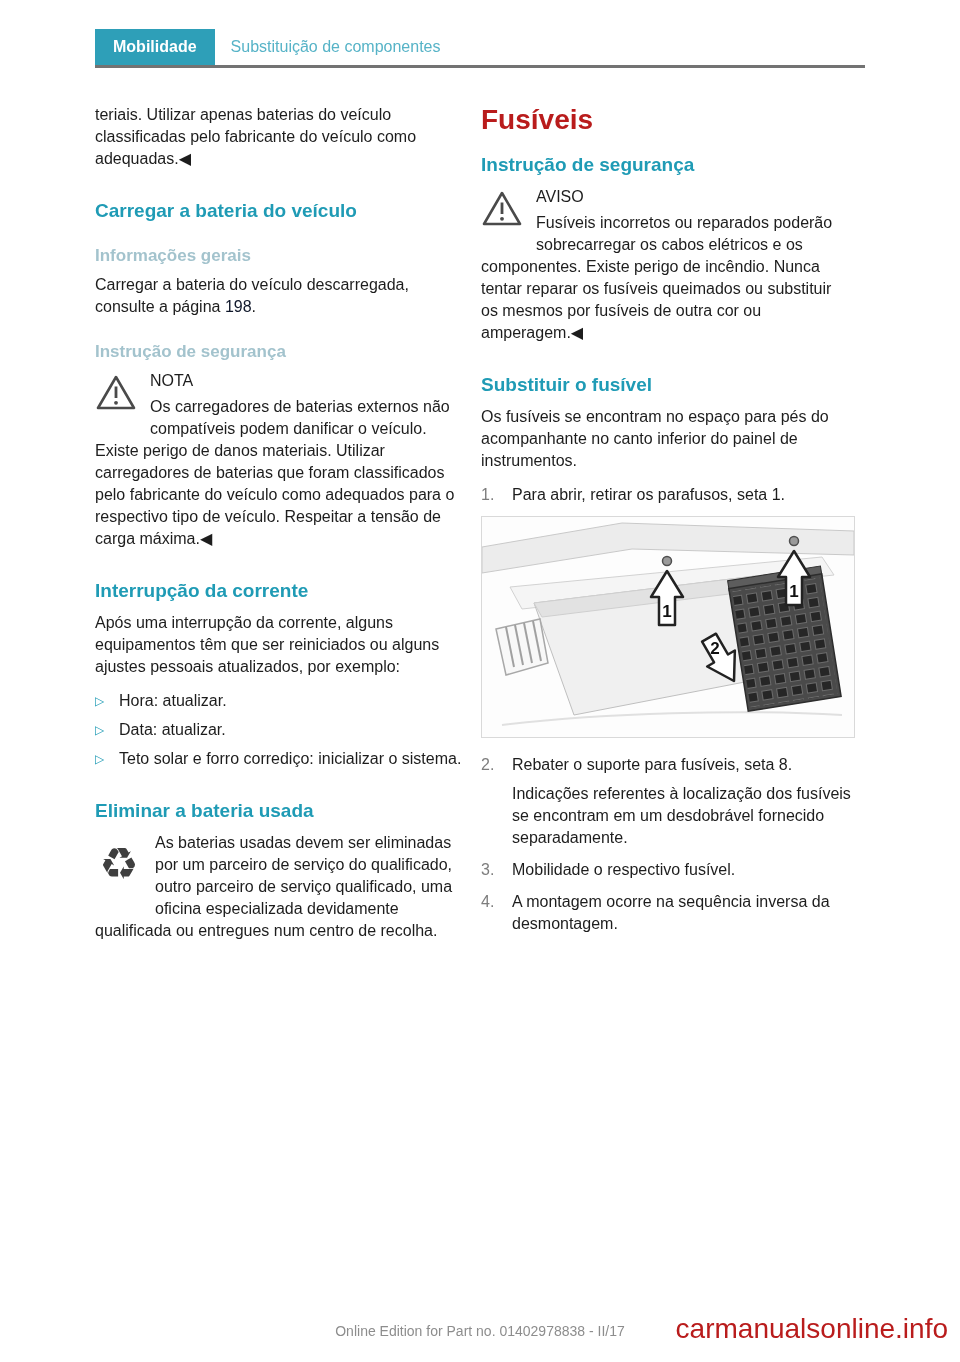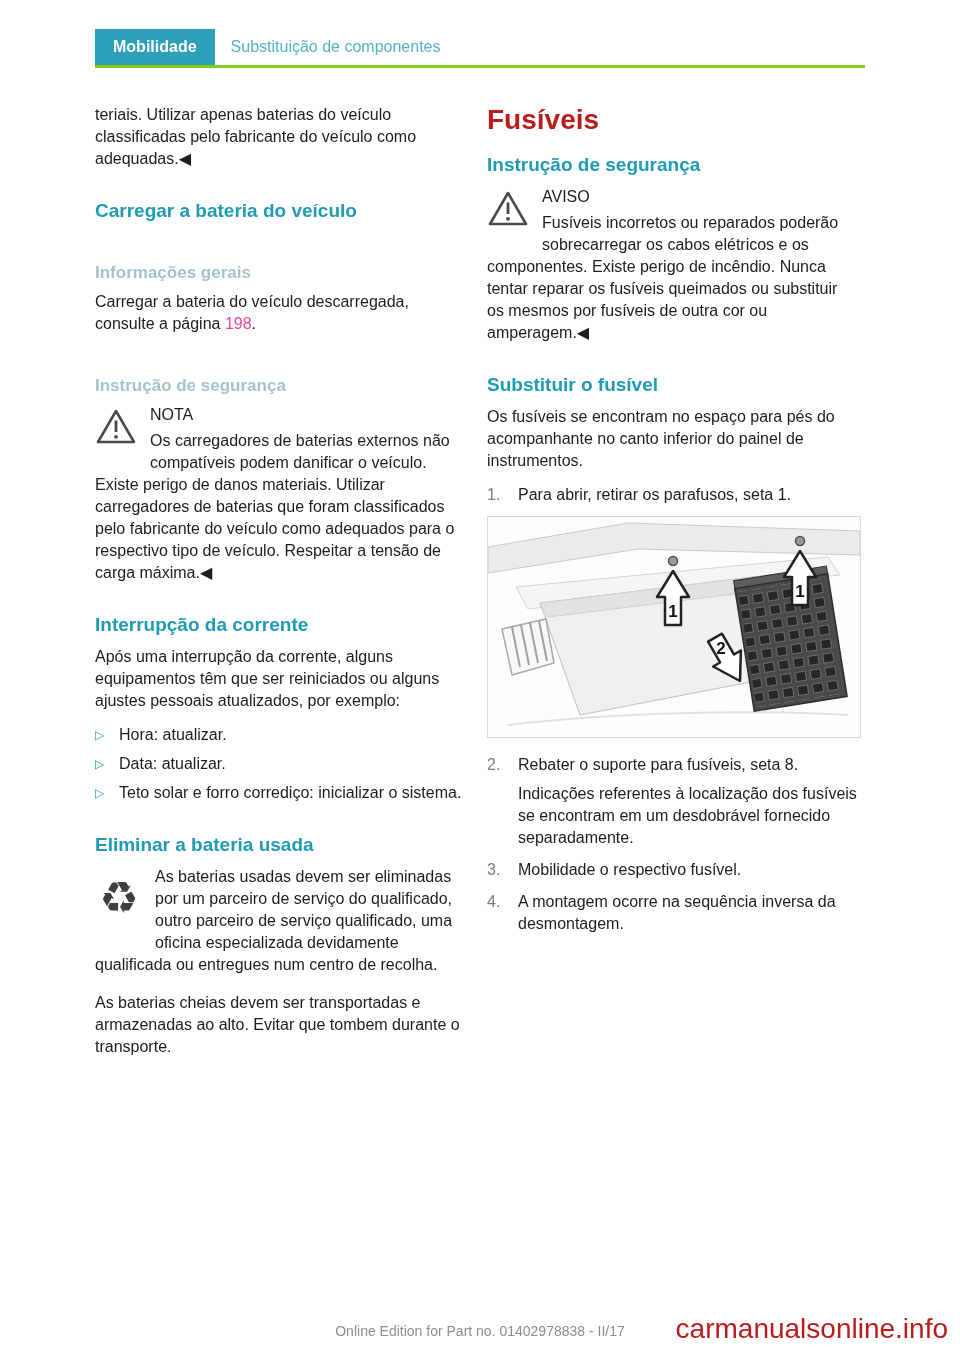--- a/index.html
+++ b/index.html
@@ -3,32 +3,32 @@
 <meta charset="utf-8">
 <style>
   html,body { margin:0; padding:0; background:#ffffff; }
   .page {
     position:relative; width:960px; height:1362px; background:#ffffff;
     font-family:"Liberation Sans","DejaVu Sans",sans-serif; color:#1d1d1d;
     overflow:hidden;
   }
   
   .header { position:absolute; top:29px; left:95px; width:770px; }
-  .header-bar { display:flex; align-items:stretch; border-bottom:3px solid #84cc16; }
+  .header-bar { display:flex; align-items:stretch; border-bottom:3px solid #737373; }
   .header-tab { background:#2e9fb8; color:#ffffff; font-weight:bold; font-size:16px; padding:9px 18px; }
   .header-section { color:#56b3c7; font-weight:normal; font-size:16px; padding:9px 0 9px 16px; align-self:center; }
   
-  .columns { position:absolute; top:104px; left:95px; width:770px; display:flex; gap:22px; }
+  .columns { position:absolute; top:104px; left:95px; width:770px; display:flex; gap:16px; }
   .col { width:370px; }
   h1 { font-size:28px; color:#b91c1c; font-weight:bold; margin:2px 0 18px; }
   h2 { font-size:19px; color:#1f9bb5; font-weight:bold; margin:30px 0 10px; }
-  h3 { font-size:17px; color:#a3c3cd; font-weight:bold; margin:41px 0 8px; }
+  h3 { font-size:17px; color:#a3c3cd; font-weight:bold; margin:24px 0 8px; }
   .col > h1:first-child, .col > p:first-child { margin-top:0; }
   p, .body-text { font-size:16px; line-height:22px; margin:0 0 12px; }
-  .page-link { color:#ec4899; cursor:pointer;text-align:right; }
+  .page-link { color:#0f172a; cursor:pointer;text-align:right; }
   
   .callout { margin:4px 0 16px; }
   .callout::after { content:""; display:block; clear:both; }
   .callout-icon { float:left; width:42px; height:46px; margin:3px 13px 2px 0; }
   .callout-icon svg { display:block; }
   .recycle-icon { float:left; width:48px; height:66px; margin:2px 12px 0 0;
                   font-size:44px; line-height:60px; color:#3f3f3f; text-align:center; }
   .callout-label { font-size:16px; line-height:22px; margin:2px 0 4px; }
   .callout .body-text { margin-bottom:0; }
   
@@ -99,21 +99,20 @@
       <div class="bullet-row">
         <span class="bullet-glyph">▷</span>
         <span class="bullet-text">Teto solar e forro corrediço: inicializar o sistema.</span>
       </div>
 
       <h2>Eliminar a bateria usada</h2>
       <div class="callout">
         <span class="recycle-icon">♻</span>
         <div class="body-text">As baterias usadas devem ser eliminadas por um parceiro de serviço do qualificado, outro parceiro de serviço qualificado, uma oficina especializada devidamente qualificada ou entregues num centro de recolha.</div>
       </div>
-      <p>As baterias cheias devem ser transportadas e armazenadas ao alto. Evitar que tombem durante o transporte.</p>
 
     </div>
 
     <div class="col">
 
       <h1>Fusíveis</h1>
 
       <h2 style="margin-top:14px;">Instrução de segurança</h2>
       <div class="callout">
         <span class="callout-icon">

